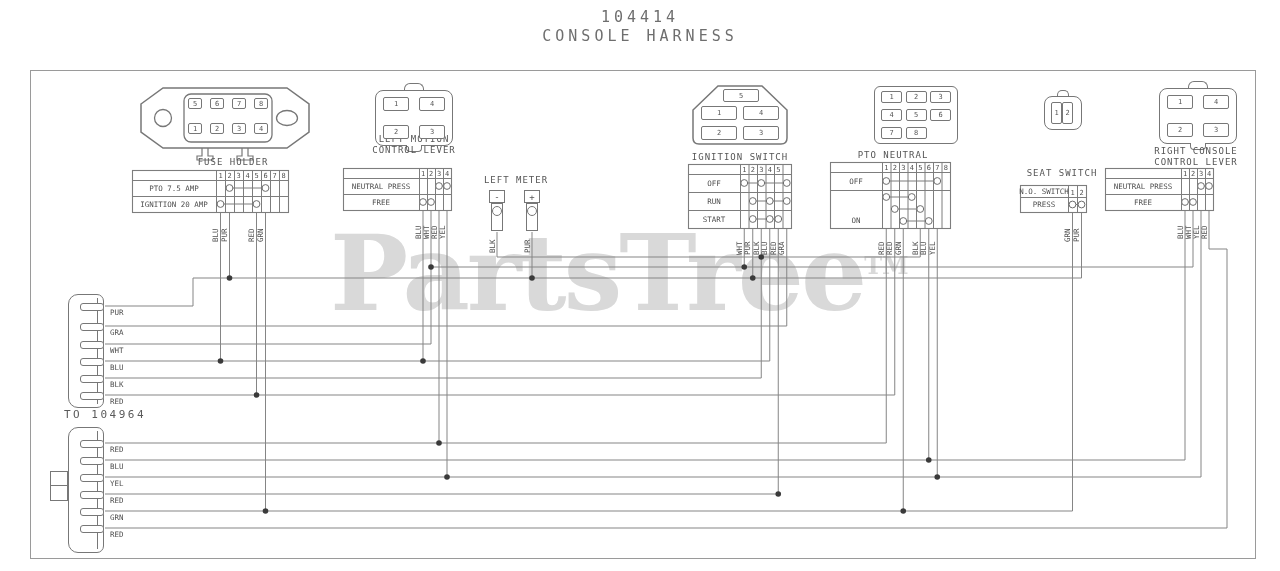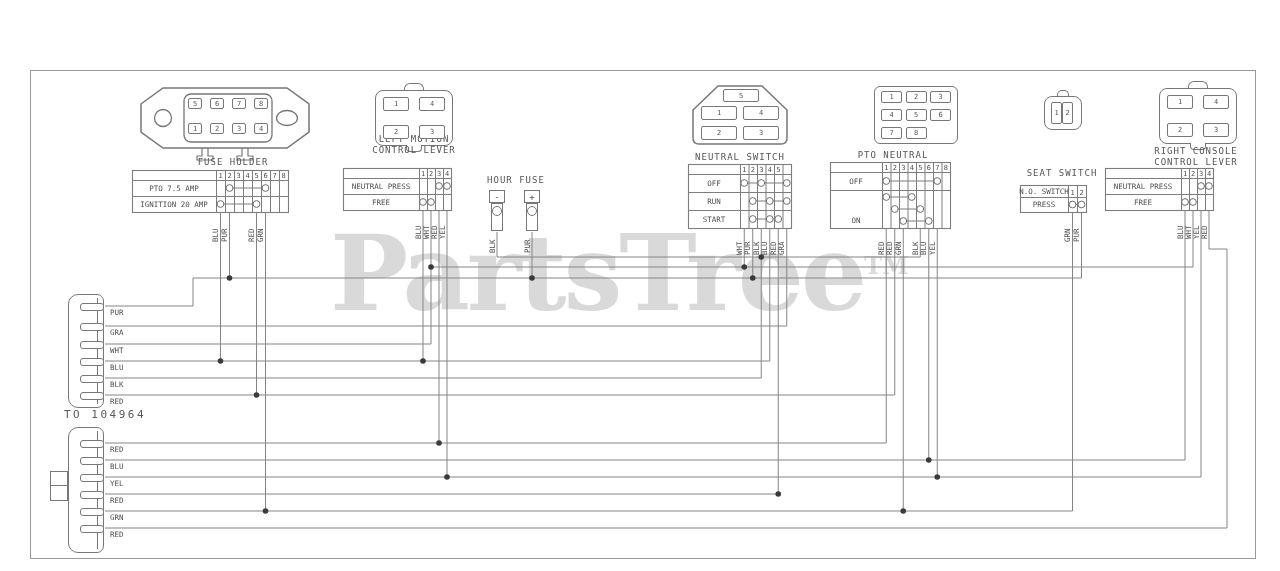--- a/index.html
+++ b/index.html
@@ -30,20 +30,24 @@
   .hm-unit{position:absolute;z-index:3;width:16px;}
   .hm-sign{width:16px;height:13px;border:1.2px solid #777;box-sizing:border-box;display:flex;align-items:center;justify-content:center;font-size:9px;color:#555;background:#fff;}
   .hm-body{width:12px;height:28px;border:1.2px solid #777;box-sizing:border-box;margin:0 auto;background:#fff;}
   .hm-circle{width:8px;height:8px;border:1.1px solid #777;border-radius:50%;margin:2px auto 0 auto;}
 </style>
 </head>
 <body>
 
 <div id="page">
 
+  <div id="title-block" class="abs">
+    <div>104414</div>
+    <div>CONSOLE HARNESS</div>
+  </div>
 
   <div id="border-rect" class="abs"></div>
 
   <div id="watermark" class="abs"><span>PartsTree</span><span class="tm">TM</span></div>
 
   <svg class="glyph" id="fuse-glyph" style="left:140px;top:87px;" width="170" height="78">
     <polygon points="1,17 23,1 147,1 169,17 169,45 147,61 23,61 1,45" fill="#fff" stroke="#777" stroke-width="1.5"></polygon>
     <circle cx="23" cy="31" r="8.5" fill="none" stroke="#777" stroke-width="1.3"></circle>
     <ellipse cx="147" cy="31" rx="10.5" ry="7.5" fill="none" stroke="#777" stroke-width="1.3"></ellipse>
     <rect x="44" y="7" width="88" height="48" rx="7" fill="none" stroke="#777" stroke-width="1.3"></rect>
@@ -204,24 +208,24 @@
     </svg>
 
 <div class="comp-title" style="left: 233px; top: 157px;">
       <div>FUSE HOLDER</div>
     </div>
     <div class="comp-title" style="left: 414px; top: 134px;">
       <div>LEFT MOTION</div>
       <div>CONTROL LEVER</div>
     </div>
     <div class="comp-title" style="left: 516px; top: 175px;">
-      <div>HOUR FUSE</div>
+      <div>LEFT METER</div>
     </div>
     <div class="comp-title" style="left: 740px; top: 152px;">
-      <div>NEUTRAL SWITCH</div>
+      <div>IGNITION SWITCH</div>
     </div>
     <div class="comp-title" style="left: 893px; top: 150px;">
       <div>PTO NEUTRAL</div>
     </div>
     <div class="comp-title" style="left: 1062px; top: 168px;">
       <div>SEAT SWITCH</div>
     </div>
     <div class="comp-title" style="left: 1196px; top: 146px;">
       <div>RIGHT CONSOLE</div>
       <div>CONTROL LEVER</div>

